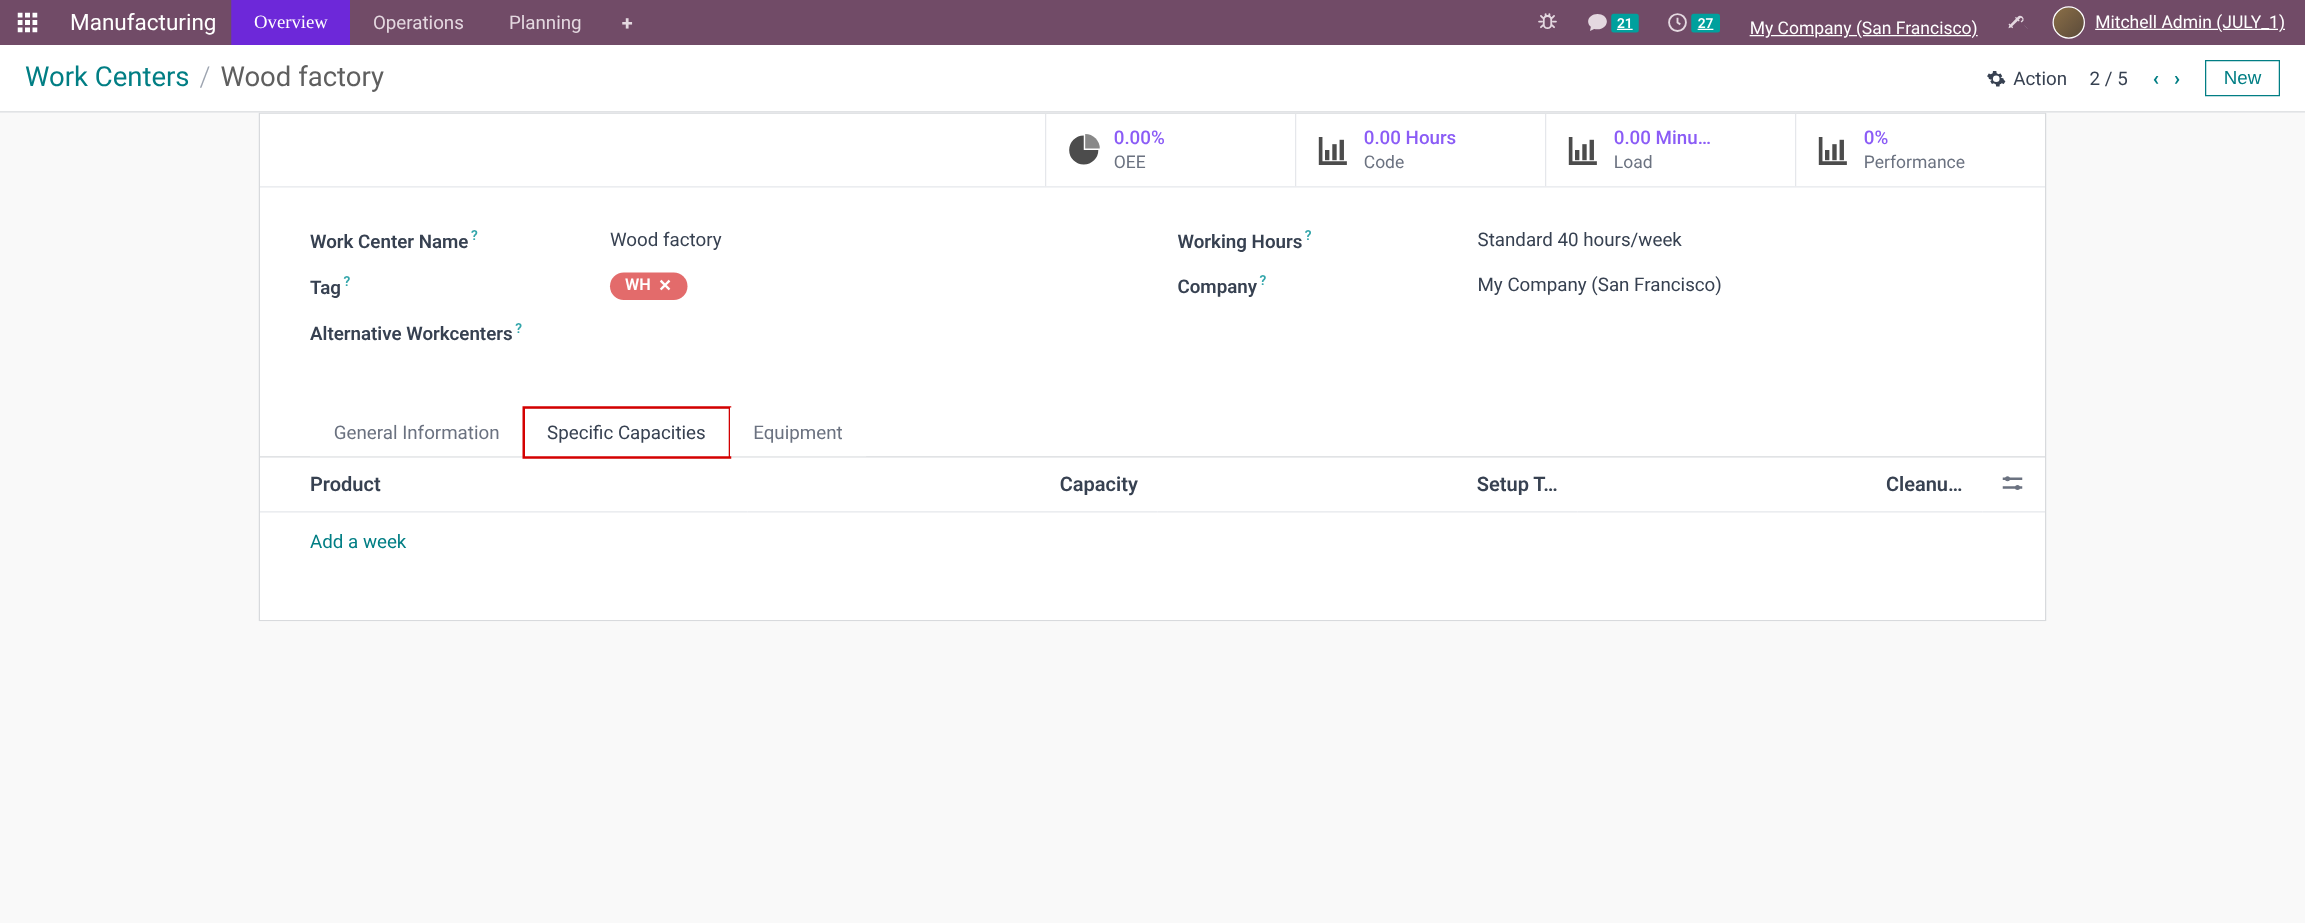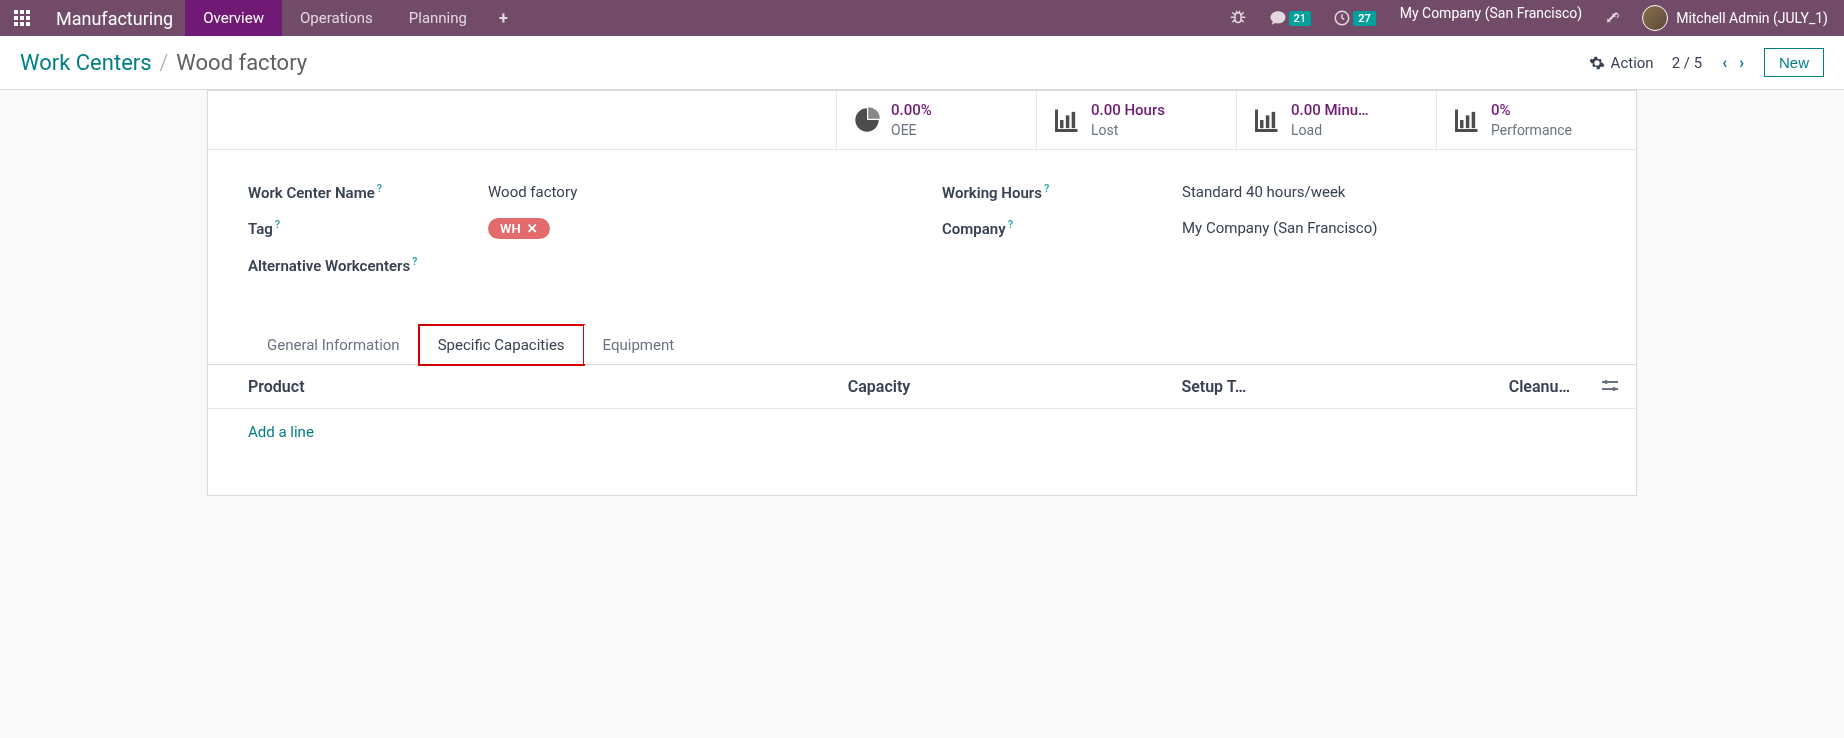--- a/index.html
+++ b/index.html
@@ -4,24 +4,24 @@
 <style>
   * { box-sizing: border-box; margin: 0; padding: 0; }
   body { font-family: -apple-system, BlinkMacSystemFont, "Segoe UI", Roboto, sans-serif; background: #f9f9f9; font-size: 14px; color: #374151; }
   
   
   .navbar { background: #714B67; height: 36px; display: flex; align-items: center; color: #fff; padding: 0 8px; }
   .nav-apps { width: 28px; height: 28px; display: flex; align-items: center; justify-content: center; margin-right: 8px; }
   .nav-brand { font-size: 18px; font-weight: 400; color: #fff; padding: 0 12px; }
   .nav-menu { display: flex; align-items: center; height: 100%; }
   .nav-item { padding: 0 18px; height: 100%; display: flex; align-items: center; color: #e4d8e0; font-size: 15px; cursor: pointer; }
-  .nav-item.active { background: #701a75; color: #fff; }
+  .nav-item.active { background: #6d28d9; color: #fff; font-family: Liberation Serif, serif; }
   .nav-plus { padding: 0 14px; color: #e4d8e0; font-size: 16px; font-weight: bold; }
   .nav-spacer { flex: 1; }
-  .nav-right { display: flex; align-items: flex-start; gap: 14px; padding-right: 8px; }
+  .nav-right { display: flex; align-items: flex-end; gap: 14px; padding-right: 8px; text-decoration: underline; }
   .nav-icon-btn { color: #e4d8e0; position: relative; display: flex; align-items: center; padding: 4px; cursor: pointer; }
   .badge { background: #00A09D; color: #fff; font-size: 11px; font-weight: 600; padding: 1px 5px; border-radius: 2px; margin-left: 2px; }
   .nav-company { color: #fff; font-size: 14px; padding: 0 6px; }
   .nav-user { display: flex; align-items: center; gap: 8px; color: #fff; font-size: 14px; }
   .avatar { width: 26px; height: 26px; border-radius: 50%; background: linear-gradient(135deg, #8b6f47, #5a4a3a); border: 1px solid #fff; }
   
   
   .toolbar { display: flex; align-items: center; justify-content: space-between; padding: 12px 20px; background: #fff; border-bottom: 1px solid #d8dadd; }
   .breadcrumb { font-size: 22px; display: flex; align-items: center; gap: 8px; }
   .breadcrumb-link { color: #017e84; cursor: pointer; }
@@ -37,21 +37,21 @@
   
   .sheet-wrap { padding: 0 50px; }
   .sheet { background: #fff; border: 1px solid #d8dadd; max-width: 1430px; margin: 0 auto; }
   
   
   .stat-row { display: flex; justify-content: flex-end; border-bottom: 1px solid #e5e7eb; }
   .stat-spacer { flex: 1; }
   .stat-btn { display: flex; align-items: center; gap: 10px; padding: 10px 16px; border-left: 1px solid #e5e7eb; min-width: 200px; cursor: pointer; }
   .stat-icon { color: #4c4c4c; flex-shrink: 0; }
   .stat-text { display: flex; flex-direction: column; line-height: 1.3; min-width: 0; }
-  .stat-value { color: #701a75; font-size: 15px; font-weight: 500; white-space: nowrap; overflow: hidden; text-overflow: ellipsis; }
+  .stat-value { color: #8b5cf6; font-size: 15px; font-weight: 500; white-space: nowrap; overflow: hidden; text-overflow: ellipsis; }
   .stat-label { color: #6b7280; font-size: 14px; }
   
   
   .form-body { padding: 24px 40px; }
   .field-cols { display: flex; gap: 40px; }
   .field-col { flex: 1; }
   .field-row { display: flex; align-items: center; padding: 8px 0; }
   .field-label { width: 240px; font-weight: 600; color: #374151; font-size: 15px; position: relative; }
   .field-label .help { color: #32a5aa; font-size: 11px; vertical-align: super; margin-left: 2px; }
   .field-value { flex: 1; color: #374151; font-size: 15px; }
@@ -179,21 +179,21 @@
       <span class="stat-icon">
         <svg width="28" height="28" viewBox="0 0 24 24" fill="none" stroke="#4c4c4c" stroke-width="2.5">
               <path d="M3 3v18h18"></path>
               <rect x="6" y="12" width="3" height="7" fill="#4c4c4c" stroke="none"></rect>
               <rect x="11" y="8" width="3" height="11" fill="#4c4c4c" stroke="none"></rect>
               <rect x="16" y="5" width="3" height="14" fill="#4c4c4c" stroke="none"></rect>
             </svg>
       </span>
       <span class="stat-text">
         <span class="stat-value">0.00 Hours</span>
-        <span class="stat-label">Lost</span>
+        <span class="stat-label">Code</span>
       </span>
     </div>
     <div class="stat-btn">
       <span class="stat-icon">
         <svg width="28" height="28" viewBox="0 0 24 24" fill="none" stroke="#4c4c4c" stroke-width="2.5">
               <path d="M3 3v18h18"></path>
               <rect x="6" y="12" width="3" height="7" fill="#4c4c4c" stroke="none"></rect>
               <rect x="11" y="8" width="3" height="11" fill="#4c4c4c" stroke="none"></rect>
               <rect x="16" y="5" width="3" height="14" fill="#4c4c4c" stroke="none"></rect>
             </svg>
@@ -274,21 +274,21 @@
                       <rect x="0" y="2" width="16" height="2"></rect>
                       <circle cx="12" cy="10" r="2"></circle>
                       <rect x="0" y="9" width="16" height="2"></rect>
                     </svg>
               </span>
             </th>
           </tr>
         </thead>
         <tbody>
           <tr>
-            <td colspan="5"><span class="add-line">Add a line</span></td>
+            <td colspan="5"><span class="add-line">Add a week</span></td>
           </tr>
           <tr>
                 <td colspan="5" style="height:40px"></td>
               </tr>
         </tbody>
       </table>
     </div>
   </div>
 
 </div>

